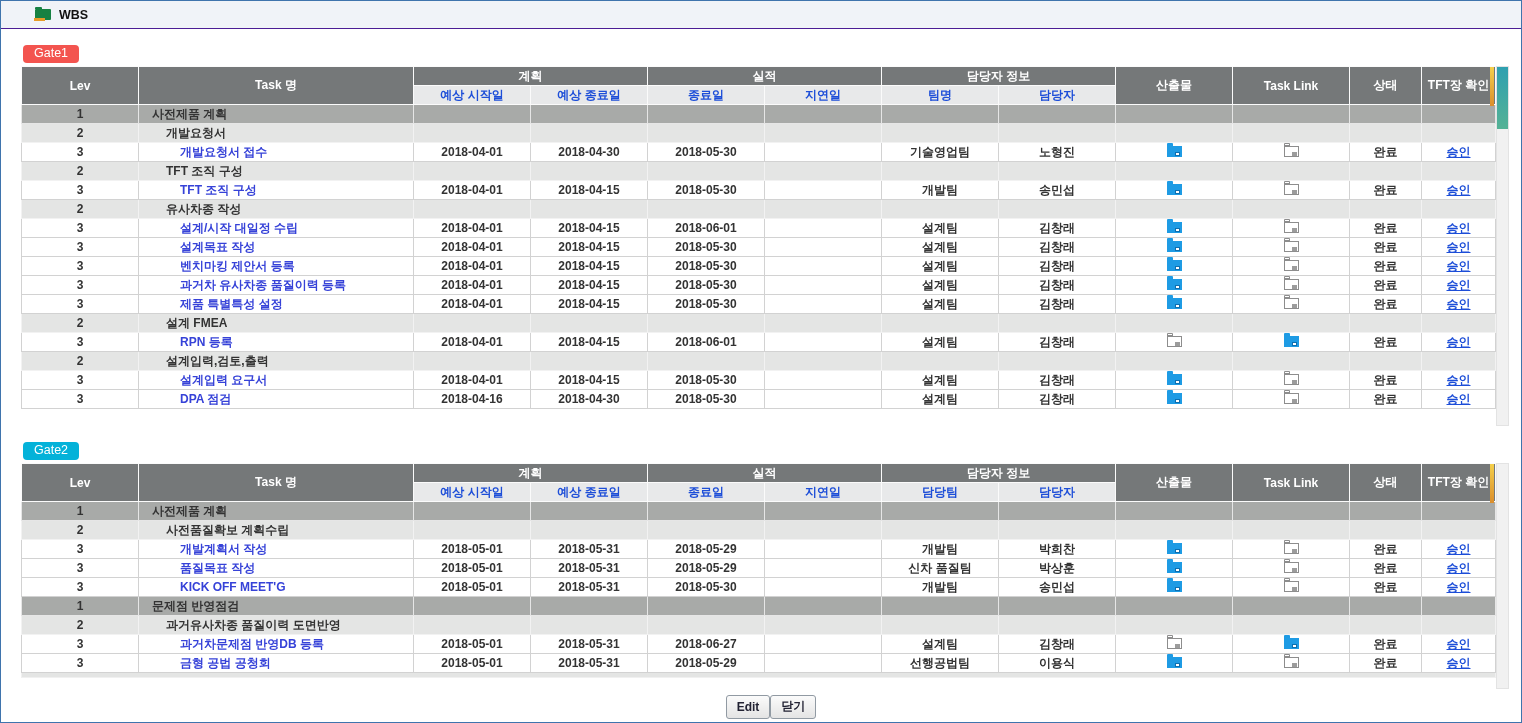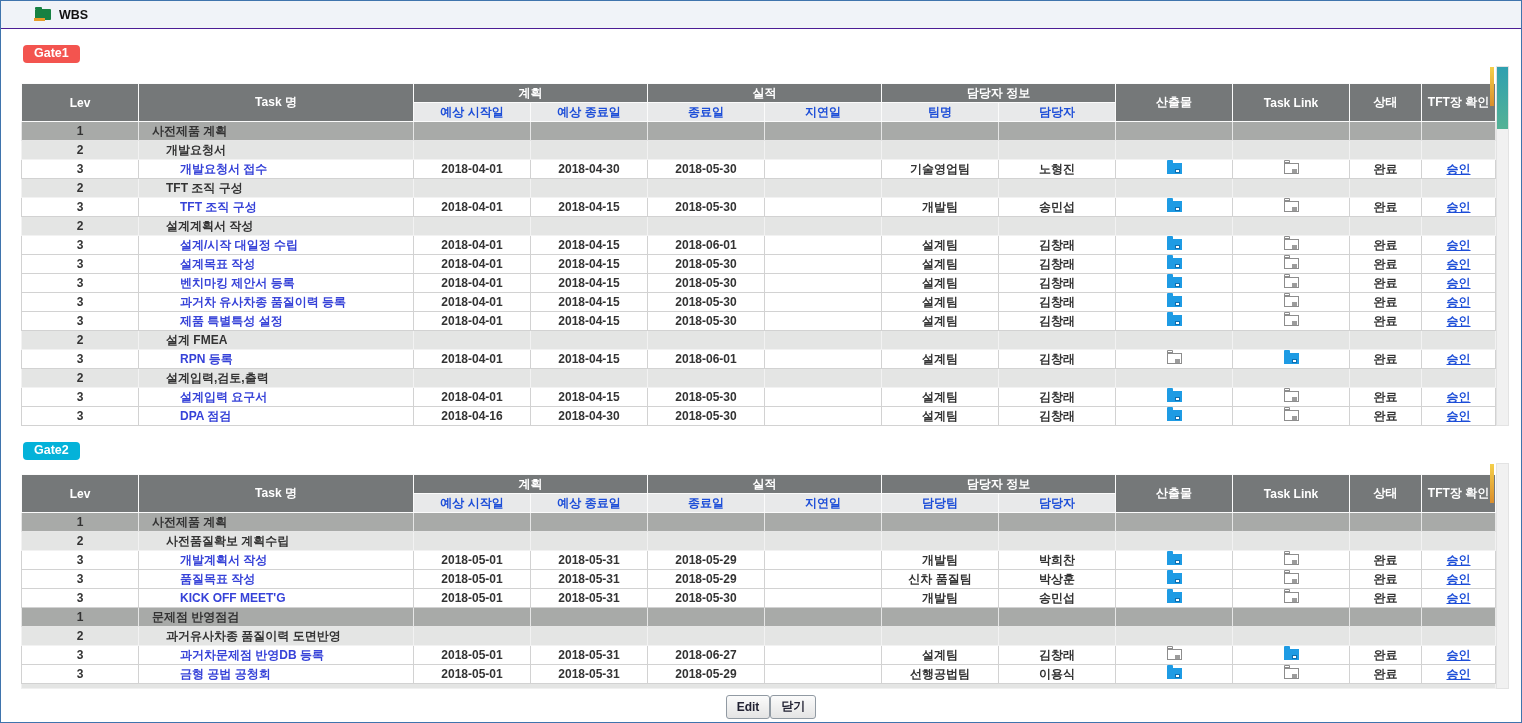--- a/index.html
+++ b/index.html
@@ -14,24 +14,24 @@
     display:flex;align-items:center;padding-left:34px;gap:8px;
   }
   .wbs-icon{width:16px;height:11px;background:#168142;border-radius:1px;position:relative;display:inline-block}
   .wbs-icon::before{content:"";position:absolute;top:-2px;left:0;width:7px;height:2px;background:#168142;border-radius:1px 1px 0 0}
   .wbs-icon::after{content:"";position:absolute;left:-1px;bottom:-1px;width:11px;height:3px;background:#e79b28}
   .titlebar .title{font-weight:bold;font-size:12.5px;color:#111}
 
   
   .content{padding:0 0 0 20px}
   .badge{
-    display:inline-block;color:#fff;font-weight:bold;font-size:12.5px;
+    display:inline-block;color:#fff;font-weight:normal;font-size:12.5px;
     padding:1px 11px 2px;border-radius:4px;margin:16px 0 3px 2px;line-height:15px;
   }
-  .table-wrap{position:relative;display:flex;align-items:flex-end}
+  .table-wrap{position:relative;display:flex;align-items:flex-start}
   table{border-collapse:collapse;table-layout:fixed;width:1474px;font-size:12px;font-weight:bold;color:#333}
   th,td{padding:0 3px;height:19px;overflow:hidden;white-space:nowrap;box-sizing:border-box}
   thead th{background:#757879;color:#fff;border:1px solid #fbfbfb;font-weight:bold;text-align:center}
   thead th.sub{background:#e8e9ea;color:#1d4ed8}
   tbody td{border:1px solid #d2d2d2;text-align:center}
   tr.r-group1 td{background:#a8aaa8;border-color:#e6e6e6}
   tr.r-group2 td{background:#e4e5e4;border-color:#f2f2f2}
   tr.r-item td{background:#fff}
   tr.r-partial td{background:#e4e5e4;height:5px;border-color:#f0f0f0}
   td.c-task{text-align:left}
@@ -180,21 +180,21 @@
               <td></td>
               <td>개발팀</td>
               <td>송민섭</td>
               <td><span class="fldr fldr-blue"></span></td>
               <td><span class="fldr fldr-gray"></span></td>
               <td>완료</td>
               <td><span class="approve">승인</span></td>
             </tr>
             <tr class="r-group2">
               <td>2</td>
-              <td class="c-task lev2"><span>설계계획서 작성</span></td>
+              <td class="c-task lev2"><span>유사차종 작성</span></td>
               <td></td>
               <td></td>
               <td></td>
               <td></td>
               <td></td>
               <td></td>
               <td></td>
               <td></td>
               <td></td>
               <td></td>

